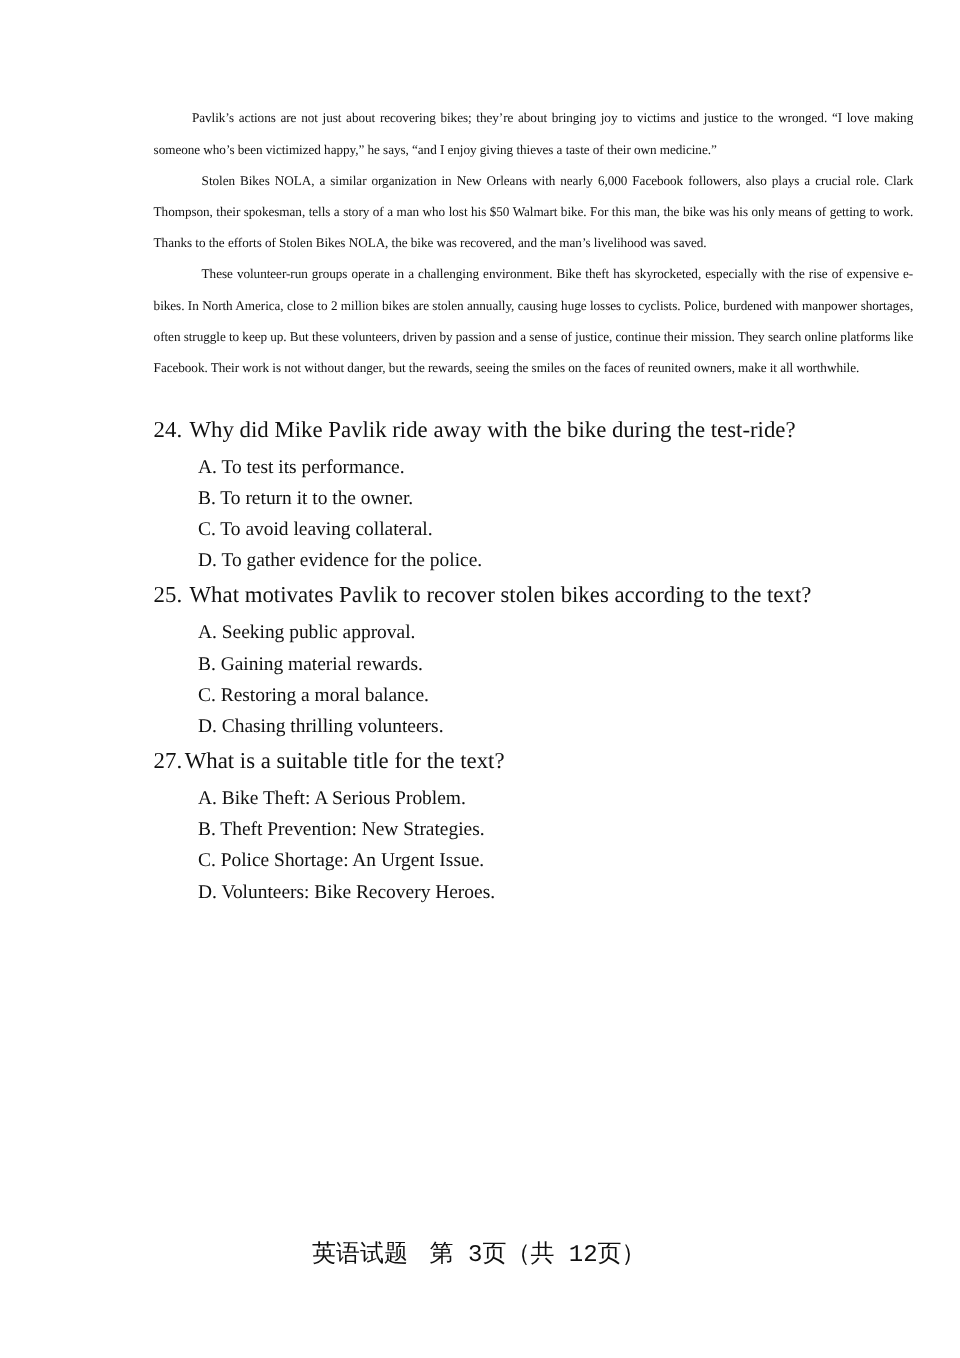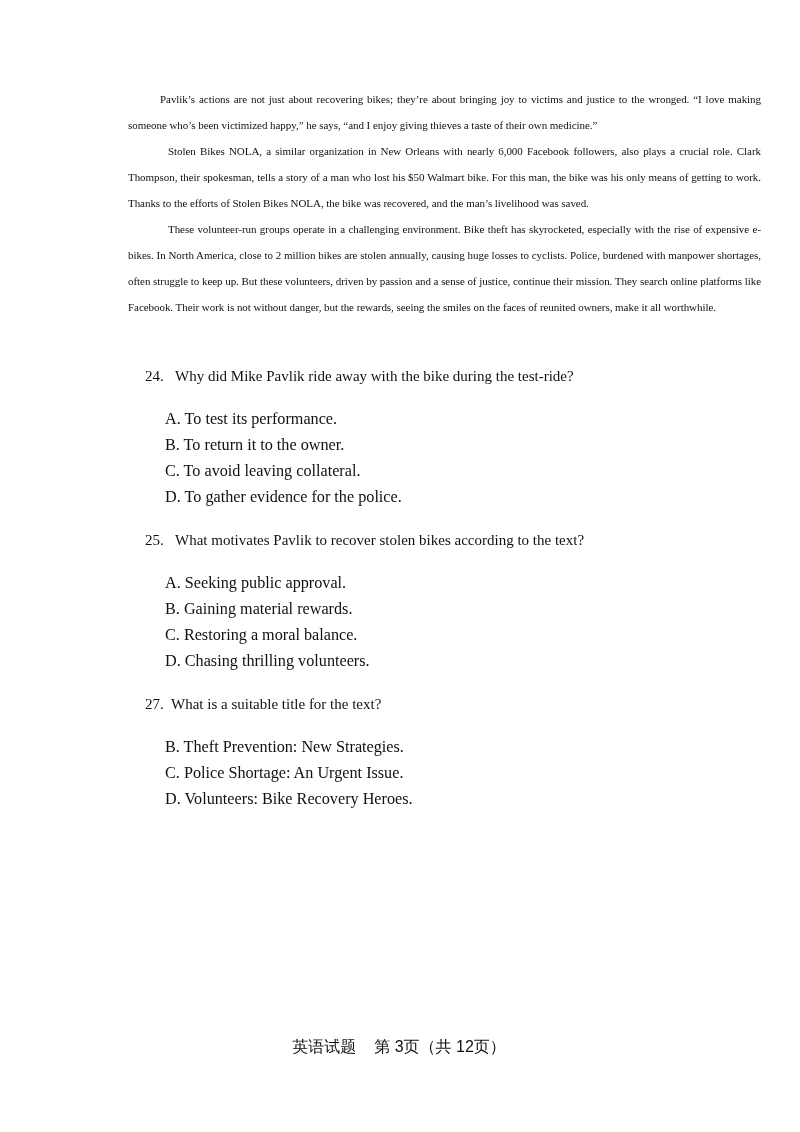--- a/index.html
+++ b/index.html
@@ -34,23 +34,23 @@
     .gap {
       height: 26px;
     }
     .questions {
       margin-top: 0;
     }
     .question {
       margin: 0;
     }
     .q-stem {
-      font-size: 15px;
+      font-size: 19px;
       line-height: 26px;
-      margin: 17px;
+      margin: 0;
       white-space: nowrap;
     }
     .q-num {
       display: inline-block;
     }
     .q-num.spaced { width: 30px; }
     .q-num.compact { width: 26px; }
     .options {
       margin: 4px;
       padding: 0;
@@ -62,23 +62,23 @@
       padding-left: 33px;
       margin: 0;
       white-space: nowrap;
     }
     .footer {
       position: absolute;
       top: 1036px;
       left: 0;
       width: 784px;
       text-align: center;
-      font-size: 16px;
+      font-size: 20px;
       line-height: 22px;
-      font-family: Liberation Sans, sans-serif;
+      font-family: Liberation Mono, monospace;
     }
     .footer span {
       display: inline-block;
     }
     .footer .sep {
       width: 18px;
     }
     .footer-inner {
       display: inline-block;
       margin-left: 14px;
@@ -118,20 +118,21 @@
         <li class="option">D. Chasing thrilling volunteers.</li>
       </ul>
     </div>
 
     <div class="question">
     </div>
 
     <div class="question">
       <p class="q-stem"><span class="q-num compact">27.</span><span>What is a suitable title for the text?</span></p>
       <ul class="options">
+        <li class="option">A. Bike Theft: A Serious Problem.</li>
         <li class="option">B. Theft Prevention: New Strategies.</li>
         <li class="option">C. Police Shortage: An Urgent Issue.</li>
         <li class="option">D. Volunteers: Bike Recovery Heroes.</li>
       </ul>
     </div>
 
   </section>
 </div>
 
 <div class="footer">

